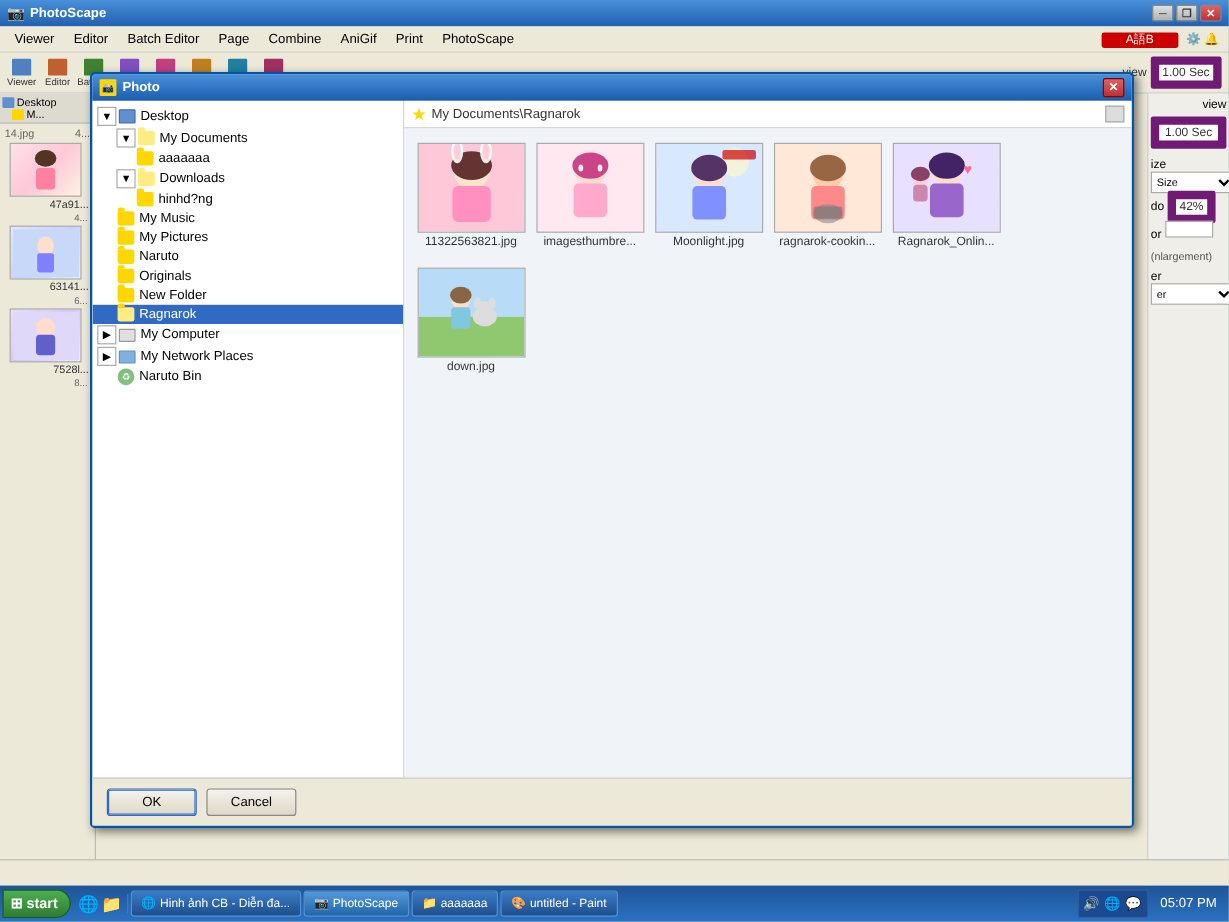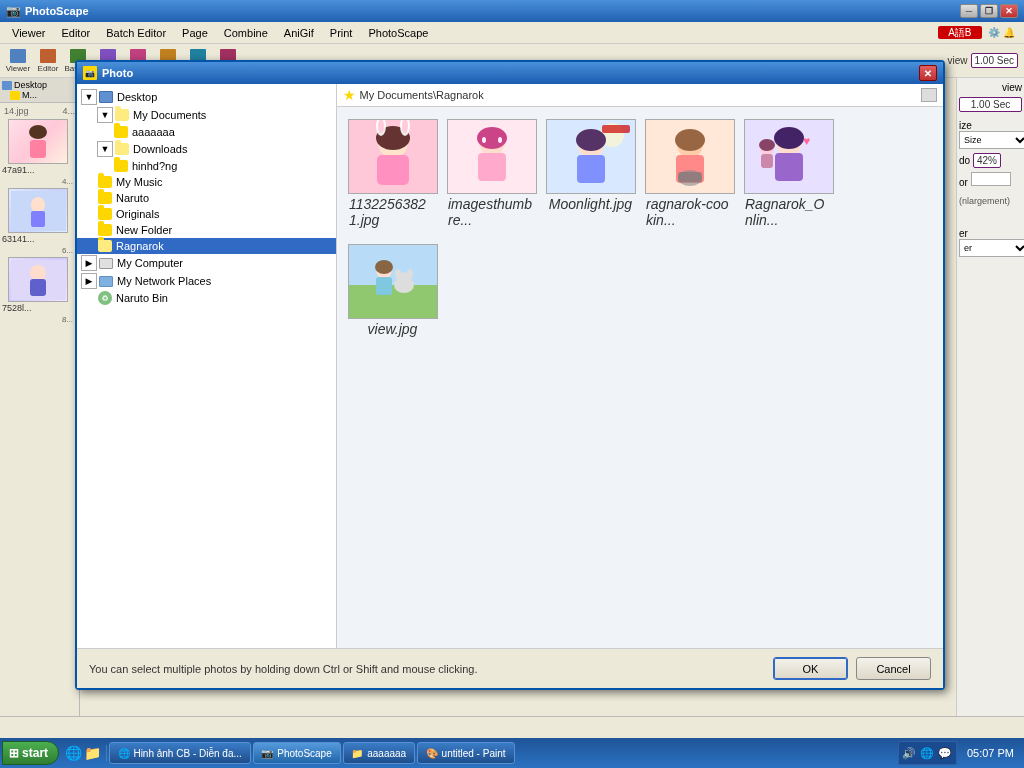--- a/index.html
+++ b/index.html
@@ -40,21 +40,21 @@
     
     .thumb-strip {
       display: flex;
       flex-direction: column;
       padding: 2px;
       gap: 2px;
     }
     .thumb-item {
       width: 72px;
       cursor: pointer;
-      text-align: left;
+      text-align: right;
       font-size: 9px;
       color: #333;
     }
     .thumb-img {
       width: 60px; height: 45px;
       background: #ddd;
       margin: 0 auto 1px;
       border: 1px solid #aaa;
       overflow: hidden;
       display: flex; align-items: center; justify-content: center;
@@ -301,26 +301,26 @@
     }
     .photo-thumb {
       width: 90px; height: 75px;
       border: 1px solid #aaa;
       background: #ddd;
       display: flex; align-items: center; justify-content: center;
       overflow: hidden;
       position: relative;
     }
     .photo-label {
-      font-size: 14px;
+      font-size: 10px;
       color: #333;
+      text-align: center;
       word-break: break-all;
       max-width: 90px;
       margin-top: 2px;
-      font-style: italic;
     }
 
     
     .anime-thumb-1 { background: linear-gradient(135deg, #ffc0cb 0%, #ffe4f0 50%, #c0d8ff 100%); }
     .anime-thumb-2 { background: linear-gradient(135deg, #ffe0e8 0%, #ffc8d8 50%, #fff0e0 100%); }
     .anime-thumb-3 { background: linear-gradient(135deg, #e0e8ff 0%, #c8d0ff 50%, #e0f0ff 100%); }
     .anime-thumb-4 { background: linear-gradient(135deg, #ffe8c0 0%, #ffd0e0 50%, #e8d0ff 100%); }
     .anime-thumb-5 { background: linear-gradient(135deg, #e8e0ff 0%, #d0c8ff 50%, #f0e8ff 100%); }
     .anime-thumb-6 { background: linear-gradient(135deg, #d8f0e8 0%, #c8e8d8 50%, #e8f8ee 100%); }
 
@@ -402,21 +402,21 @@
     .tool-icon-shape {
       width: 16px; height: 14px;
       background: #4488cc;
       border-radius: 1px;
     }
     .side-panel-value {
       font-size: 10px;
       color: #333;
       text-align: center;
       background: white;
-      border: 1px solid #701a75;
+      border: 7px solid #701a75;
       border-radius: 2px;
       padding: 1px 3px;
     }
     .side-select {
       width: 70px; height: 18px;
       background: white;
       border: 1px solid #aaa;
       font-size: 9px;
     }
     .small-folder {
@@ -446,21 +446,21 @@
     <span class="menu-item">Viewer</span>
     <span class="menu-item">Editor</span>
     <span class="menu-item">Batch Editor</span>
     <span class="menu-item">Page</span>
     <span class="menu-item">Combine</span>
     <span class="menu-item">AniGif</span>
     <span class="menu-item">Print</span>
     <span class="menu-item">PhotoScape</span>
     <span style="flex:1"></span>
     <span style="font-size:10px; color:#666; padding:0 4px;">
-      <span style="background:#cc0000; color:white; padding:1px 10px; border-radius:2px; font-size:10px; margin-right:4px;margin-top:24px;">A語B</span>
+      <span style="background:#cc0000; color:white; padding:1px 20px; border-radius:2px; font-size:10px; margin-right:4px;margin-top:24px;">A語B</span>
       ⚙️ 🔔
     </span>
   </div>
 
   <div class="app-toolbar">
     <div class="tool-icon-box">
       <div class="tool-icon-shape" style="background:#5080c0;"></div>
       <span style="font-size:8px; color:#333;">Viewer</span>
     </div>
     <div class="tool-icon-box">
@@ -574,21 +574,21 @@
       </div>
       <div style="margin-top:2px;">
         <span>do</span>
         <span class="side-panel-value">42%</span>
       </div>
       <div style="margin-top:2px;">
         <span>or</span>
         <div style="width:40px; height:14px; background:white; border:1px solid #aaa; display:inline-block;"></div>
       </div>
       <div style="margin-top:4px; font-size:9px; color:#555;">(nlargement)</div>
-      <div style="margin-top:18px;">
+      <div style="margin-top:2px;">
         <span>er</span>
         <select class="side-select"><option>er</option></select>
       </div>
     </div>
 
   </div>
 
   <div class="app-statusbar">
   </div>
 
@@ -649,20 +649,27 @@
 
 
         <div class="tree-item">
           <span class="spacer" style="width:20px;"></span>
           <span class="tree-icon">
               <div class="folder-icon"></div>
             </span>
           <span>My Music</span>
         </div>
 
+        <div class="tree-item">
+          <span class="spacer" style="width:20px;"></span>
+          <span class="tree-icon">
+              <div class="folder-icon"></div>
+            </span>
+          <span>My Pictures</span>
+        </div>
 
         <div class="tree-item">
           <span class="spacer" style="width:20px;"></span>
           <span class="tree-icon">
               <div class="folder-icon"></div>
             </span>
           <span>Naruto</span>
         </div>
 
         <div class="tree-item">
@@ -819,29 +826,28 @@
                 <ellipse cx="35" cy="25" rx="8" ry="9" fill="#ffddcc"></ellipse>
                 <rect x="27" y="32" width="16" height="18" rx="3" fill="#80c8e0"></rect>
                 <ellipse cx="35" cy="22" rx="9" ry="7" fill="#886644"></ellipse>
 
                 <ellipse cx="55" cy="40" rx="10" ry="8" fill="#ddd"></ellipse>
                 <ellipse cx="55" cy="33" rx="6" ry="6" fill="#ddd"></ellipse>
                 <ellipse cx="49" cy="29" rx="3" ry="5" fill="#ddd"></ellipse>
                 <ellipse cx="61" cy="29" rx="3" ry="5" fill="#ddd"></ellipse>
               </svg>
             </div>
-            <div class="photo-label">view.jpg</div>
+            <div class="photo-label">down.jpg</div>
           </div>
 
         </div>
       </div>
     </div>
 
     <div class="dialog-footer">
-      <span class="footer-hint">You can select multiple photos by holding down Ctrl or Shift and mouse clicking.</span>
       <button class="dialog-btn default-btn">OK</button>
       <button class="dialog-btn">Cancel</button>
     </div>
 
   </div>
 
   <div class="taskbar">
     <button class="start-btn">
       <span>⊞</span>
       <span>start</span>

